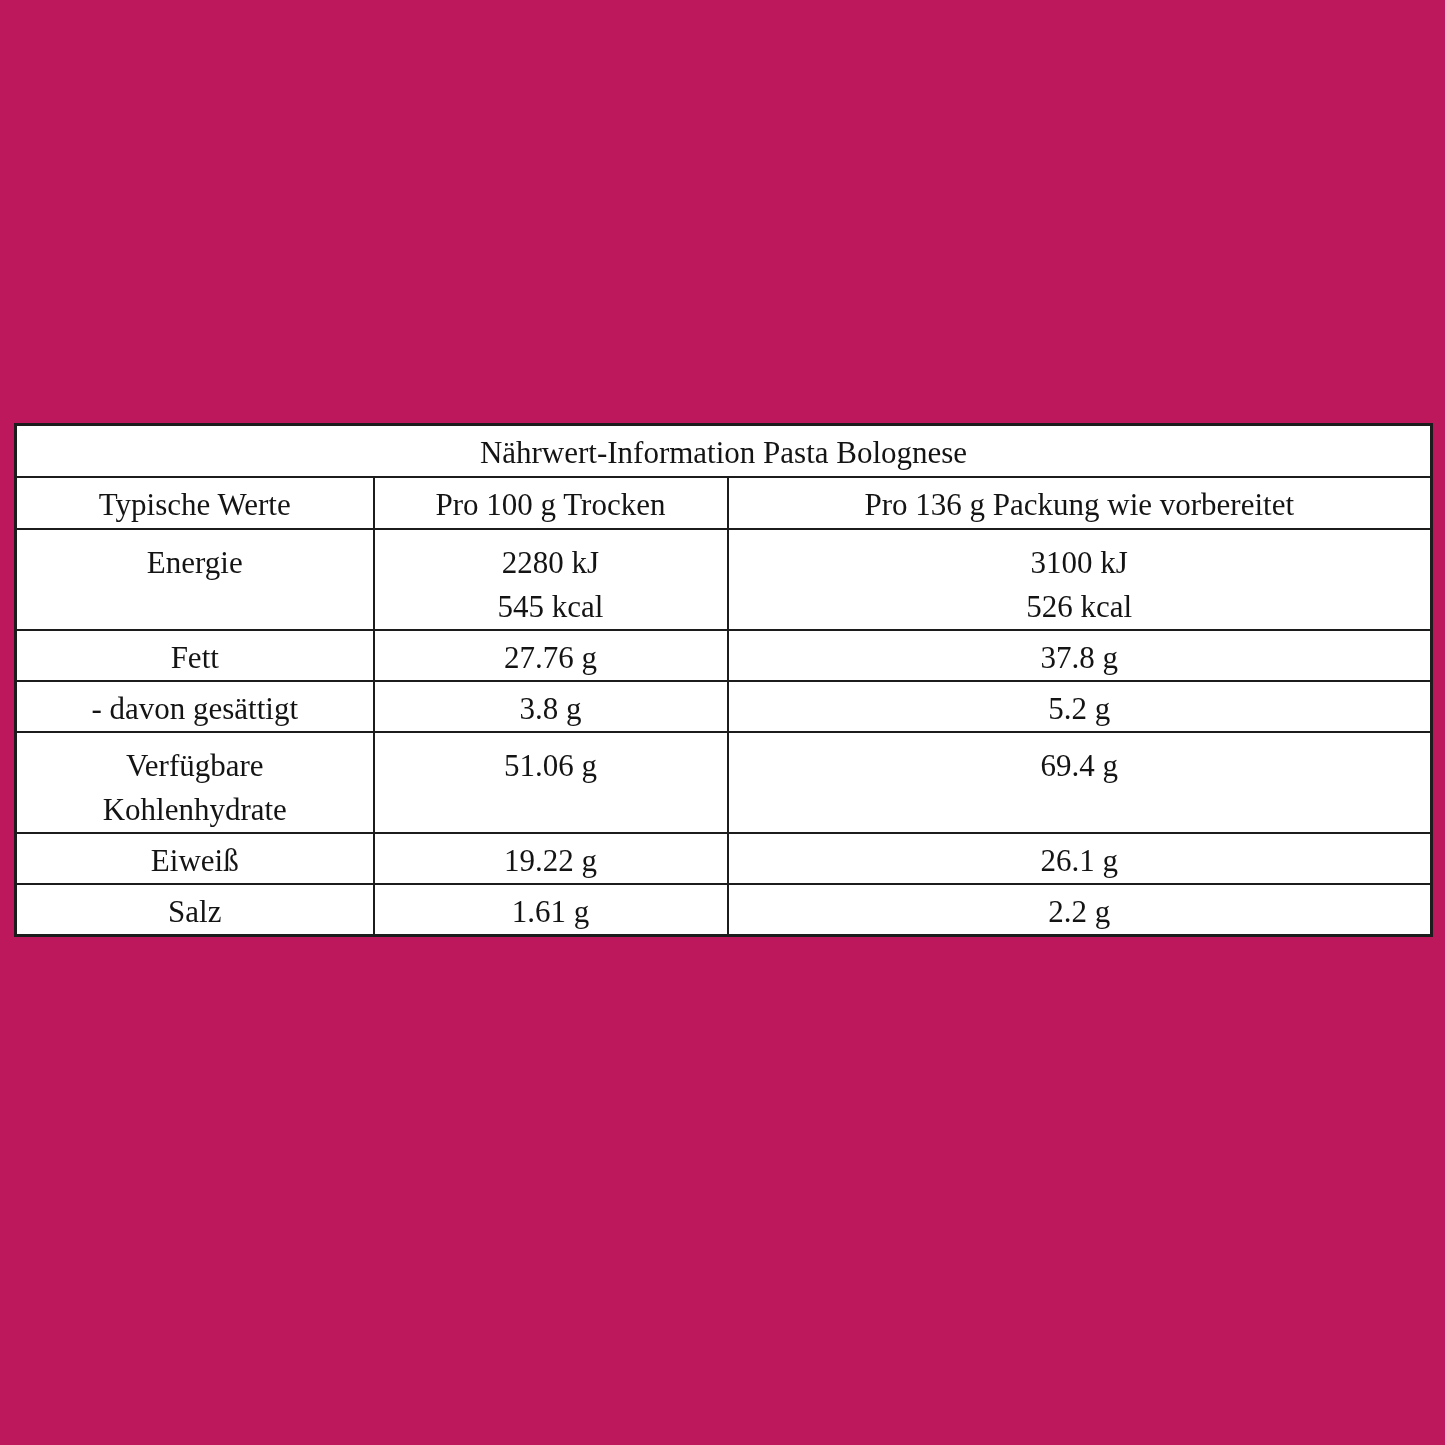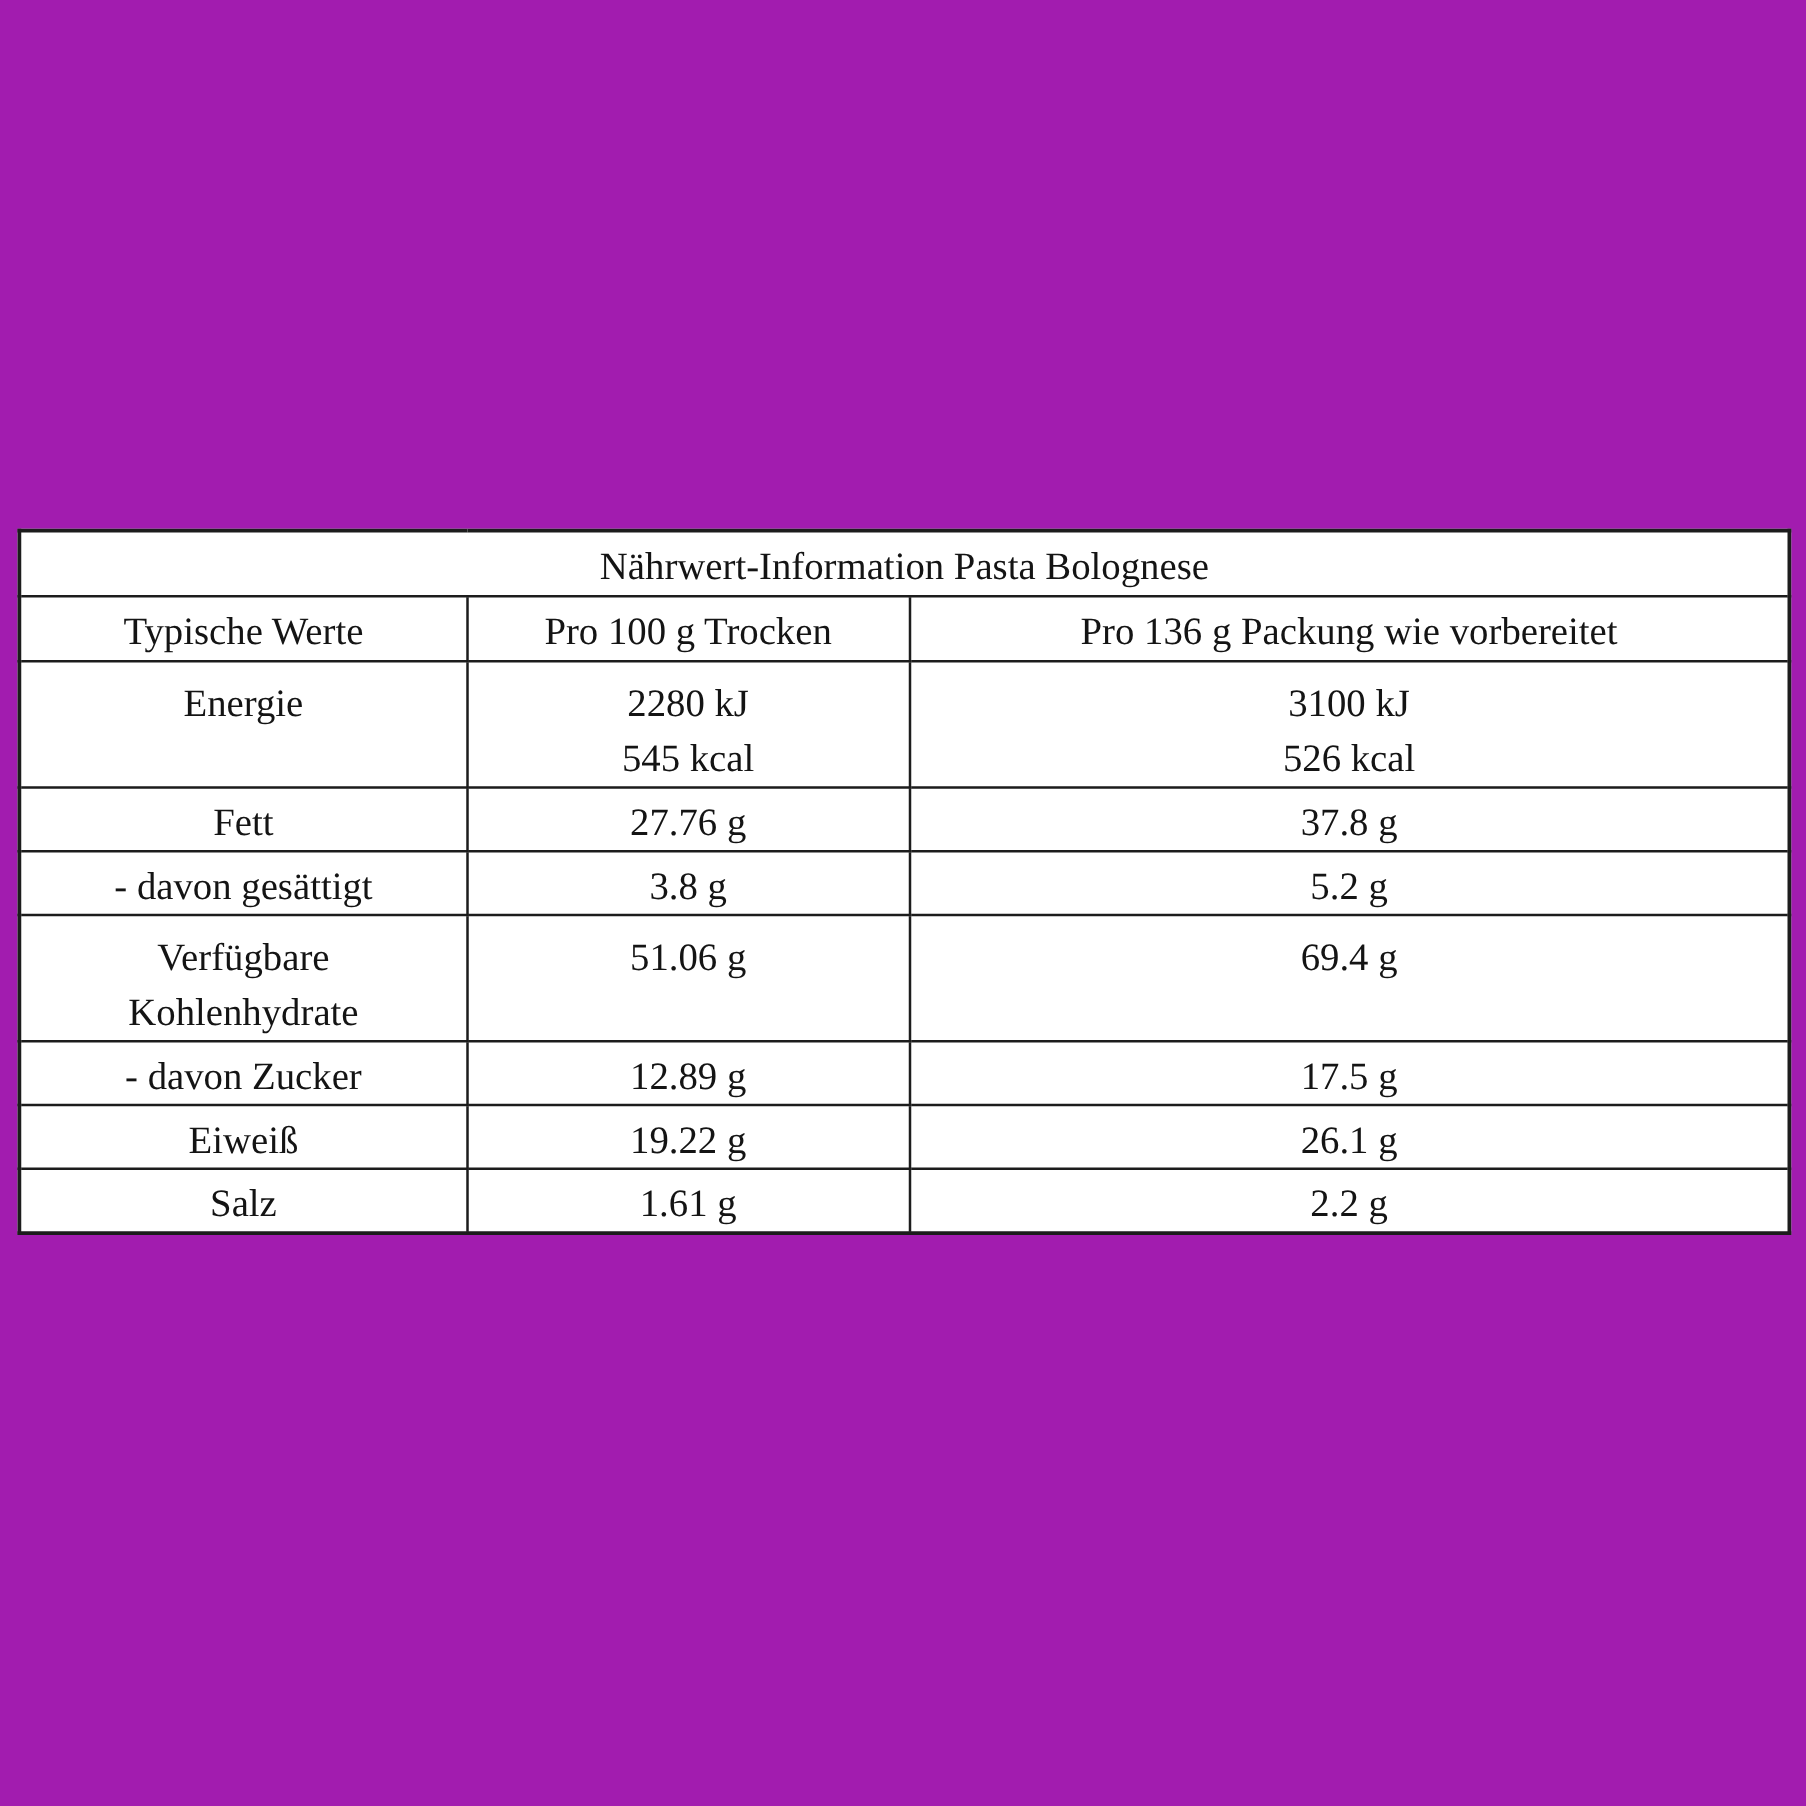--- a/index.html
+++ b/index.html
@@ -4,21 +4,21 @@
 <style>
   html, body {
     margin: 0;
     padding: 0;
     background: #ffffff;
   }
   .page {
     position: relative;
     width: 1445px;
     height: 1445px;
-    background: #a21caf;
+    background: #be185d;
     font-family: "Liberation Serif", "DejaVu Serif", serif;
     color: #141414;
   }
   table.nutrition {
     position: absolute;
     left: 14px;
     top: 423px;
     width: 1416px;
     border-collapse: collapse;
     table-layout: fixed;
@@ -116,31 +116,20 @@
           <span class="line">Kohlenhydrate</span>
         </td>
         <td>
           <span class="line">51.06 g</span>
         </td>
         <td>
           <span class="line">69.4 g</span>
         </td>
       </tr>
 
-      <tr class="h-short">
-        <td>
-          <span class="line">- davon Zucker</span>
-        </td>
-        <td>
-          <span class="line">12.89 g</span>
-        </td>
-        <td>
-          <span class="line">17.5 g</span>
-        </td>
-      </tr>
 
 
       <tr class="h-short">
         <td>
           <span class="line">Eiweiß</span>
         </td>
         <td>
           <span class="line">19.22 g</span>
         </td>
         <td>

